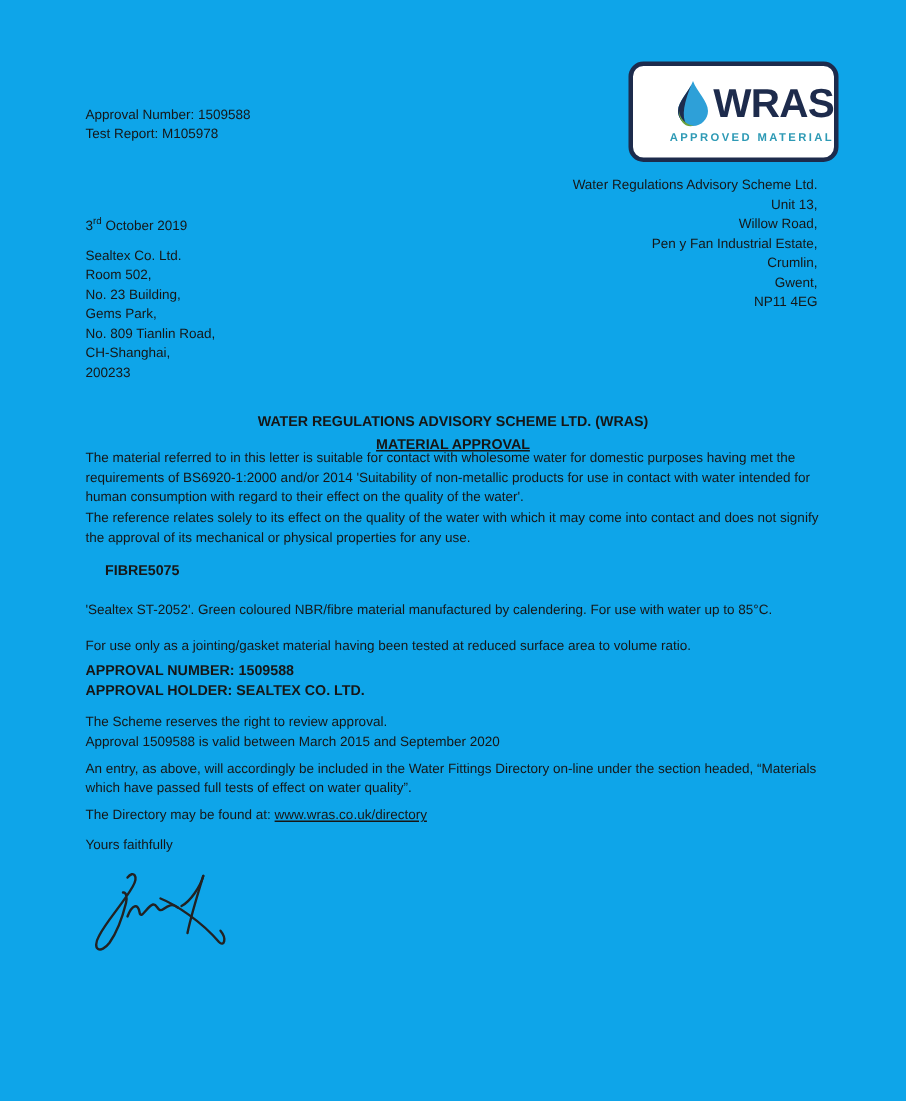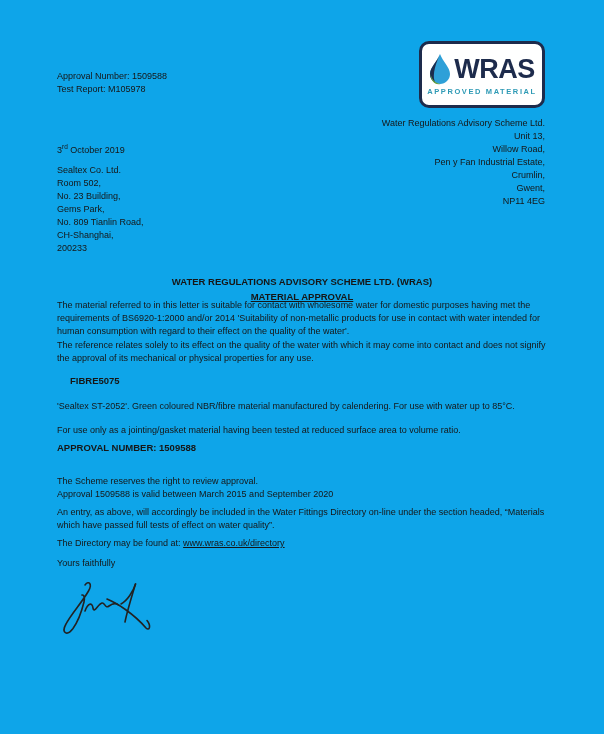--- a/index.html
+++ b/index.html
@@ -11,23 +11,23 @@
     background: #0ea5e9;
     font-family: "Liberation Sans", sans-serif;
     font-size: 9px;
     line-height: 13px;
     color: #161616;
     overflow: hidden;
   }
   .abs { position: absolute; }
   .ref-block    { left: 57px; top: 70px; }
   .logo {
-    left: 419px; top: 41px; width: 126px; height: 67px;
+    left: 419px; top: 41px; width: 140px; height: 67px;
     border: 3px solid #1d2b4c; border-radius: 10px; background: #fff;
-    display: flex; flex-direction: column; align-items: center; justify-content: center;
+    display: flex; flex-direction: column; align-items: flex-end; justify-content: center;
   }
   .logo-row { display: flex; align-items: center; gap: 3px; }
   .logo-wras { font-size: 27px; line-height: 27px; font-weight: bold; color: #1d2b4c; letter-spacing: -0.5px; }
   .logo-tag  { font-size: 7.5px; line-height: 9px; font-weight: bold; color: #2e9ab5; letter-spacing: 1.6px; margin-top: 2px; white-space: nowrap; }
   .sender-address { right: 59px; top: 117px; text-align: right; margin-left: 24px; }
   .date-line   { left: 57px; top: 144px; }
   .date-line sup { font-size: 6.5px; vertical-align: super; line-height: 0; }
   .recipient-address { left: 57px; top: 164px; }
   .title-block { left: 0; top: 274px; width: 604px; text-align: center; font-weight: bold; line-height: 15px; font-size: 9.5px; }
   .title-underlined { text-decoration: underline; }
@@ -103,20 +103,21 @@
   <div class="abs material-row">
     <span>FIBRE</span>
     <span>5075</span>
   </div>
 
   <p class="abs material-desc">'Sealtex ST-2052'. Green coloured NBR/fibre material manufactured by calendering. For use with water up to 85°C.</p>
   <p class="abs material-usage">For use only as a jointing/gasket material having been tested at reduced surface area to volume ratio.</p>
 
   <div class="abs approval-block">
     <div>APPROVAL NUMBER: 1509588</div>
+    <div>APPROVAL HOLDER: SEALTEX CO. LTD.</div>
   </div>
 
   <div class="abs review-block">
     <div>The Scheme reserves the right to review approval.</div>
     <div>Approval 1509588 is valid between March 2015 and September 2020</div>
   </div>
 
   <p class="abs entry-para">An entry, as above, will accordingly be included in the Water Fittings Directory on-line under the section headed, “Materials which have passed full tests of effect on water quality”.</p>
 
   <div class="abs directory-line">

